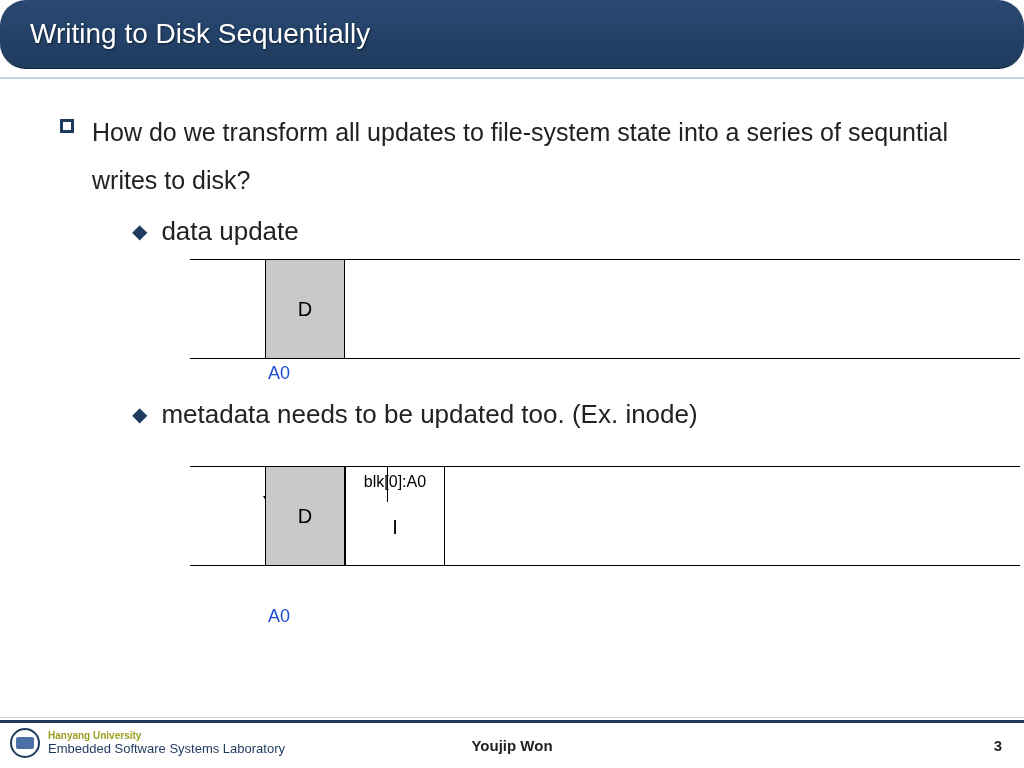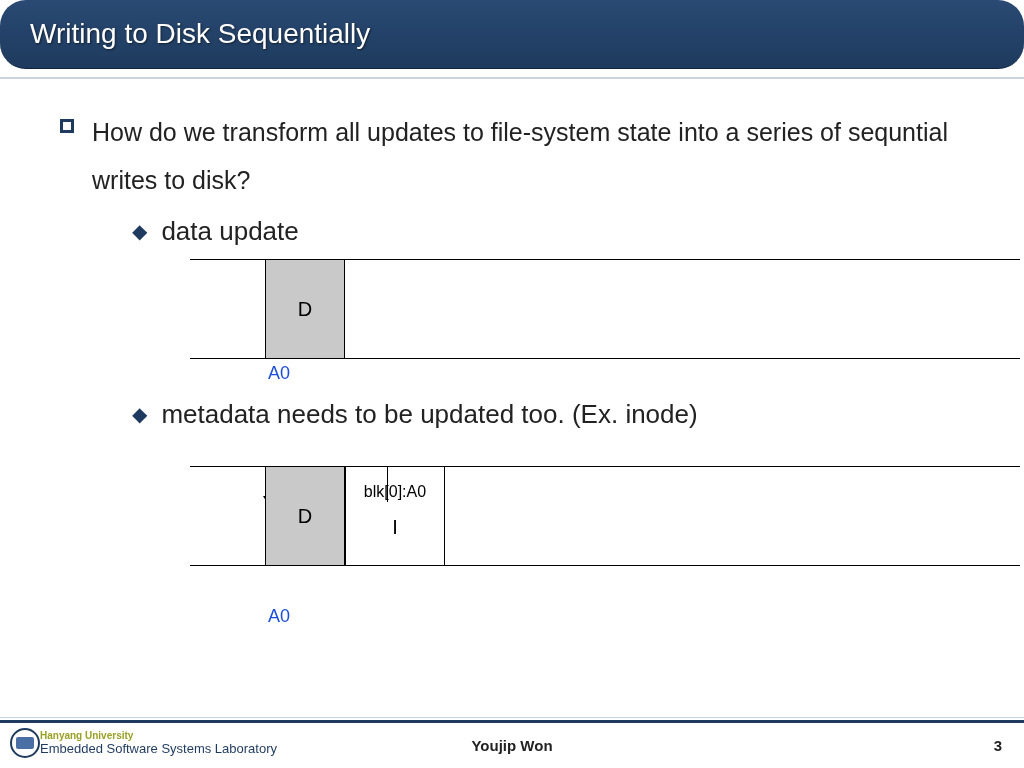--- a/index.html
+++ b/index.html
@@ -91,21 +91,21 @@
   }
   .block.grey { background: #c9c9c9; }
   .addr-label {
     position: absolute;
     font-size: 18px;
     color: #1d4ed8;
   }
   .blk-label {
     position: absolute;
     font-size: 16px;
-    top: 16px;
+    top: 6px;
     width: 100%;
     text-align: center;
   }
   .i-label {
     position: absolute;
     top: 50%;
     width: 100%;
     text-align: center;
     font-size: 20px;
   }
@@ -135,21 +135,21 @@
     position: absolute;
     top: -6px;
     left: 0; right: 0;
   }
   .footer-left {
     position: absolute;
     left: 10px;
     top: 5px;
     display: flex;
     align-items: center;
-    gap: 0;
+    gap: 8px;
   }
   .logo-circ {
     width: 30px; height: 30px;
     border-radius: 50%;
     border: 2px solid #1f3a5f;
     display: flex;
     align-items: center;
     justify-content: center;
   }
   .logo-inner {

